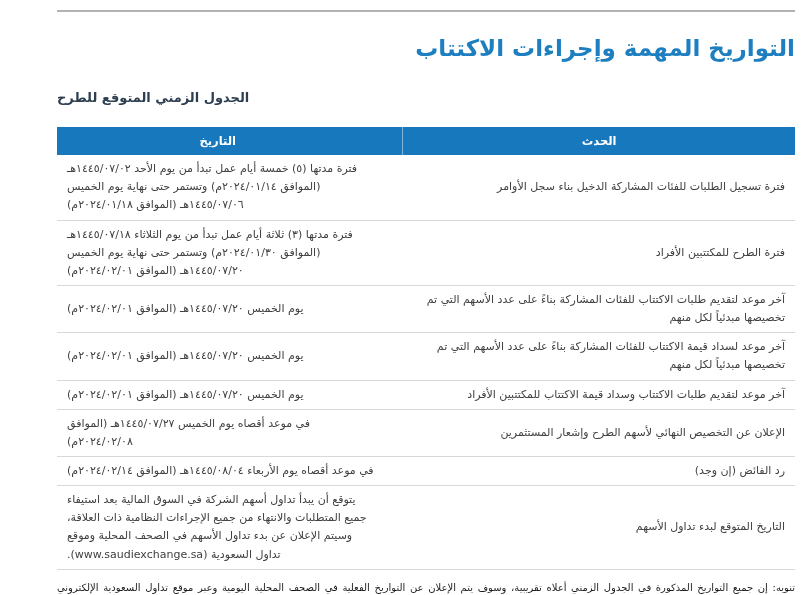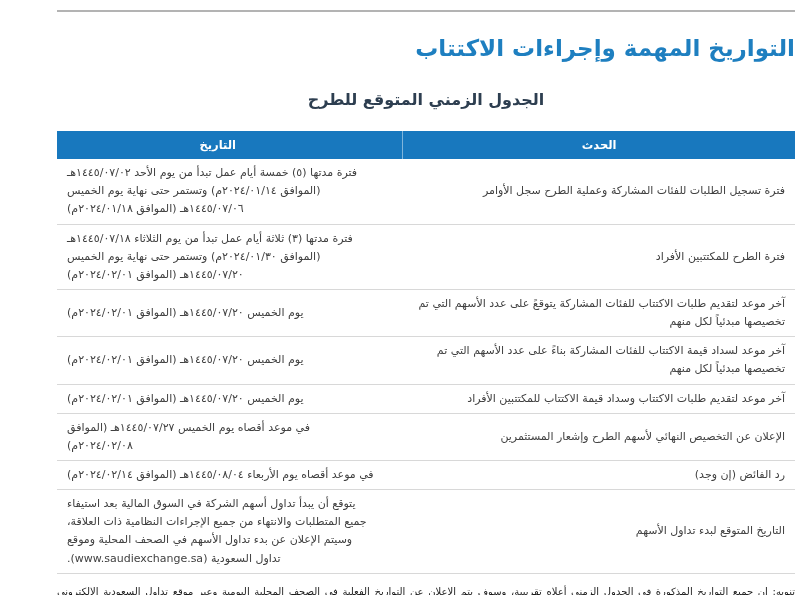--- a/index.html
+++ b/index.html
@@ -5,22 +5,22 @@
   * { margin:0; padding:0; box-sizing:border-box; }
   html,body { width:801px; height:595px; background:#ffffff;
               font-family:"DejaVu Sans", sans-serif; }
   .page { position:relative; width:801px; height:595px; background:#ffffff; overflow:hidden; }
   .content { position:absolute; top:0; left:57px; width:738px; direction:rtl; }
 
   .top-rule { margin-top:10px; height:2px; background:#b3b3b3; }
 
   .doc-title { margin-top:20px; color:#1e7fc0; font-size:23px; font-weight:bold;
                text-align:right; line-height:1.4; }
-  .doc-subtitle { margin-top:26px; color:#2d3e50; font-size:16px; font-weight:bold;
-                  text-align:center; }
+  .doc-subtitle { margin-top:26px; color:#2d3e50; font-size:13px; font-weight:bold;
+                  text-align:left; }
 
   .timeline-table { margin-top:22px; width:100%; border-bottom:1px solid #d8d8d8; }
 
   .thead { display:flex; background:#1878be; color:#ffffff; font-weight:bold;
            font-size:11.5px; }
   .thead .th { padding:7px 6px; text-align:center; }
   .th-event { width:55%; border-left:1px solid rgba(255,255,255,0.45);margin-left:24px; }
   .th-date  { width:45%; }
 
   .trow { display:flex; border-top:1px solid #d8d8d8; align-items:center;
@@ -45,29 +45,29 @@
 
     <h2 class="doc-subtitle">الجدول الزمني المتوقع للطرح</h2>
 
     <div class="timeline-table">
       <div class="thead">
         <div class="th th-event">الحدث</div>
         <div class="th th-date">التاريخ</div>
       </div>
       <div id="table-body">
           <div class="trow">
-            <div class="cell event-cell">فترة تسجيل الطلبات للفئات المشاركة وعملية الطرح سجل الأوامر</div>
+            <div class="cell event-cell">فترة تسجيل الطلبات للفئات المشاركة الدخيل بناء سجل الأوامر</div>
             <div class="cell date-cell">فترة مدتها (٥) خمسة أيام عمل تبدأ من يوم الأحد ١٤٤٥/٠٧/٠٢هـ (الموافق ٢٠٢٤/٠١/١٤م) وتستمر حتى نهاية يوم الخميس ١٤٤٥/٠٧/٠٦هـ (الموافق ٢٠٢٤/٠١/١٨م)</div>
           </div>
           <div class="trow">
             <div class="cell event-cell">فترة الطرح للمكتتبين الأفراد</div>
             <div class="cell date-cell">فترة مدتها (٣) ثلاثة أيام عمل تبدأ من يوم الثلاثاء ١٤٤٥/٠٧/١٨هـ (الموافق ٢٠٢٤/٠١/٣٠م) وتستمر حتى نهاية يوم الخميس ١٤٤٥/٠٧/٢٠هـ (الموافق ٢٠٢٤/٠٢/٠١م)</div>
           </div>
           <div class="trow">
-            <div class="cell event-cell">آخر موعد لتقديم طلبات الاكتتاب للفئات المشاركة يتوقعً على عدد الأسهم التي تم تخصيصها مبدئياً لكل منهم</div>
+            <div class="cell event-cell">آخر موعد لتقديم طلبات الاكتتاب للفئات المشاركة بناءً على عدد الأسهم التي تم تخصيصها مبدئياً لكل منهم</div>
             <div class="cell date-cell">يوم الخميس ١٤٤٥/٠٧/٢٠هـ (الموافق ٢٠٢٤/٠٢/٠١م)</div>
           </div>
           <div class="trow">
             <div class="cell event-cell">آخر موعد لسداد قيمة الاكتتاب للفئات المشاركة بناءً على عدد الأسهم التي تم تخصيصها مبدئياً لكل منهم</div>
             <div class="cell date-cell">يوم الخميس ١٤٤٥/٠٧/٢٠هـ (الموافق ٢٠٢٤/٠٢/٠١م)</div>
           </div>
           <div class="trow">
             <div class="cell event-cell">آخر موعد لتقديم طلبات الاكتتاب وسداد قيمة الاكتتاب للمكتتبين الأفراد</div>
             <div class="cell date-cell">يوم الخميس ١٤٤٥/٠٧/٢٠هـ (الموافق ٢٠٢٤/٠٢/٠١م)</div>
           </div>

